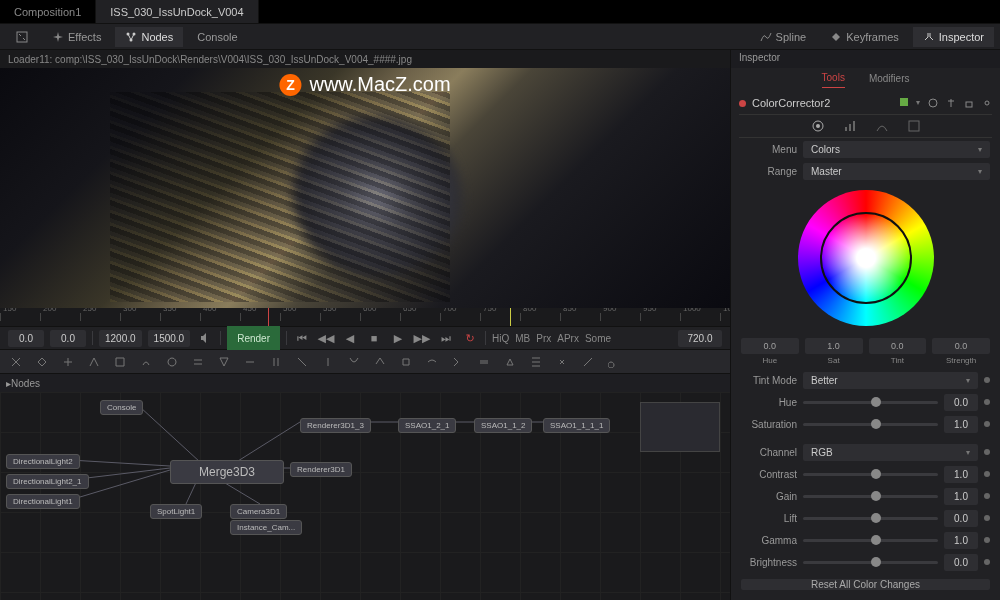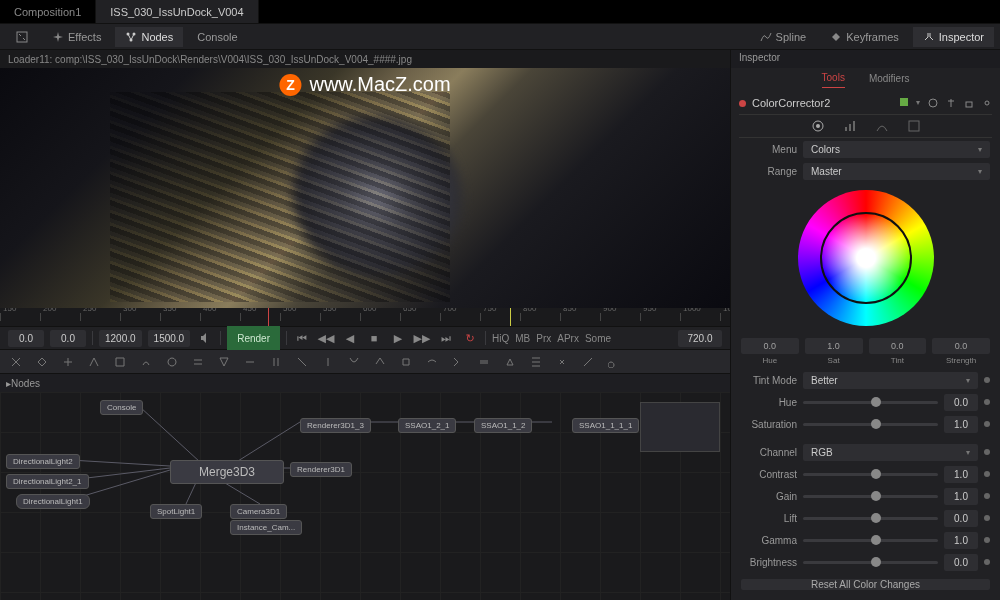--- a/index.html
+++ b/index.html
@@ -356,30 +356,30 @@
       <div class="nodes-header">▸ <span>Nodes</span></div>
 
       <div class="node-graph" id="graph">
         <div class="mini"></div>
         <svg class="wire" width="720" height="150" style="left:0;top:0">
           <path d="M140 15 L200 70 M70 68 L170 74 M70 88 L170 76 M70 108 L170 78 M230 74 L300 30 M230 76 L290 76 M186 112 L200 82 M260 112 L210 82 M350 30 L400 30 M440 30 L476 30 M516 30 L552 30" stroke="#5a5a66" fill="none" stroke-width="1"></path>
         </svg>
       <div class="node" style="left: 100px; top: 8px;">Console</div>
           <div class="node" style="left: 6px; top: 62px;">DirectionalLight2</div>
           <div class="node" style="left: 6px; top: 82px;">DirectionalLight2_1</div>
-          <div class="node" style="left: 16px; top: 102px; border-radius: 6px;">DirectionalLight1</div>
+          <div class="node" style="left: 6px; top: 102px;">DirectionalLight1</div>
           <div class="node big" style="left: 170px; top: 68px;">Merge3D3</div>
           <div class="node" style="left: 150px; top: 112px;">SpotLight1</div>
           <div class="node" style="left: 230px; top: 112px;">Camera3D1</div>
           <div class="node" style="left: 230px; top: 128px;">Instance_Cam...</div>
           <div class="node" style="left: 300px; top: 26px;">Renderer3D1_3</div>
           <div class="node" style="left: 290px; top: 70px;">Renderer3D1</div>
           <div class="node" style="left: 398px; top: 26px;">SSAO1_2_1</div>
           <div class="node" style="left: 474px; top: 26px;">SSAO1_1_2</div>
-          <div class="node" style="left: 572px; top: 26px;">SSAO1_1_1_1</div>
+          <div class="node" style="left: 543px; top: 26px;">SSAO1_1_1_1</div>
         </div>
     </div>
 
     <div class="right">
       <div class="insp-header">Inspector</div>
       <div class="insp-tabs">
         <div class="insp-tab active">Tools</div>
         <div class="insp-tab">Modifiers</div>
       </div>
       <div class="insp-node">

